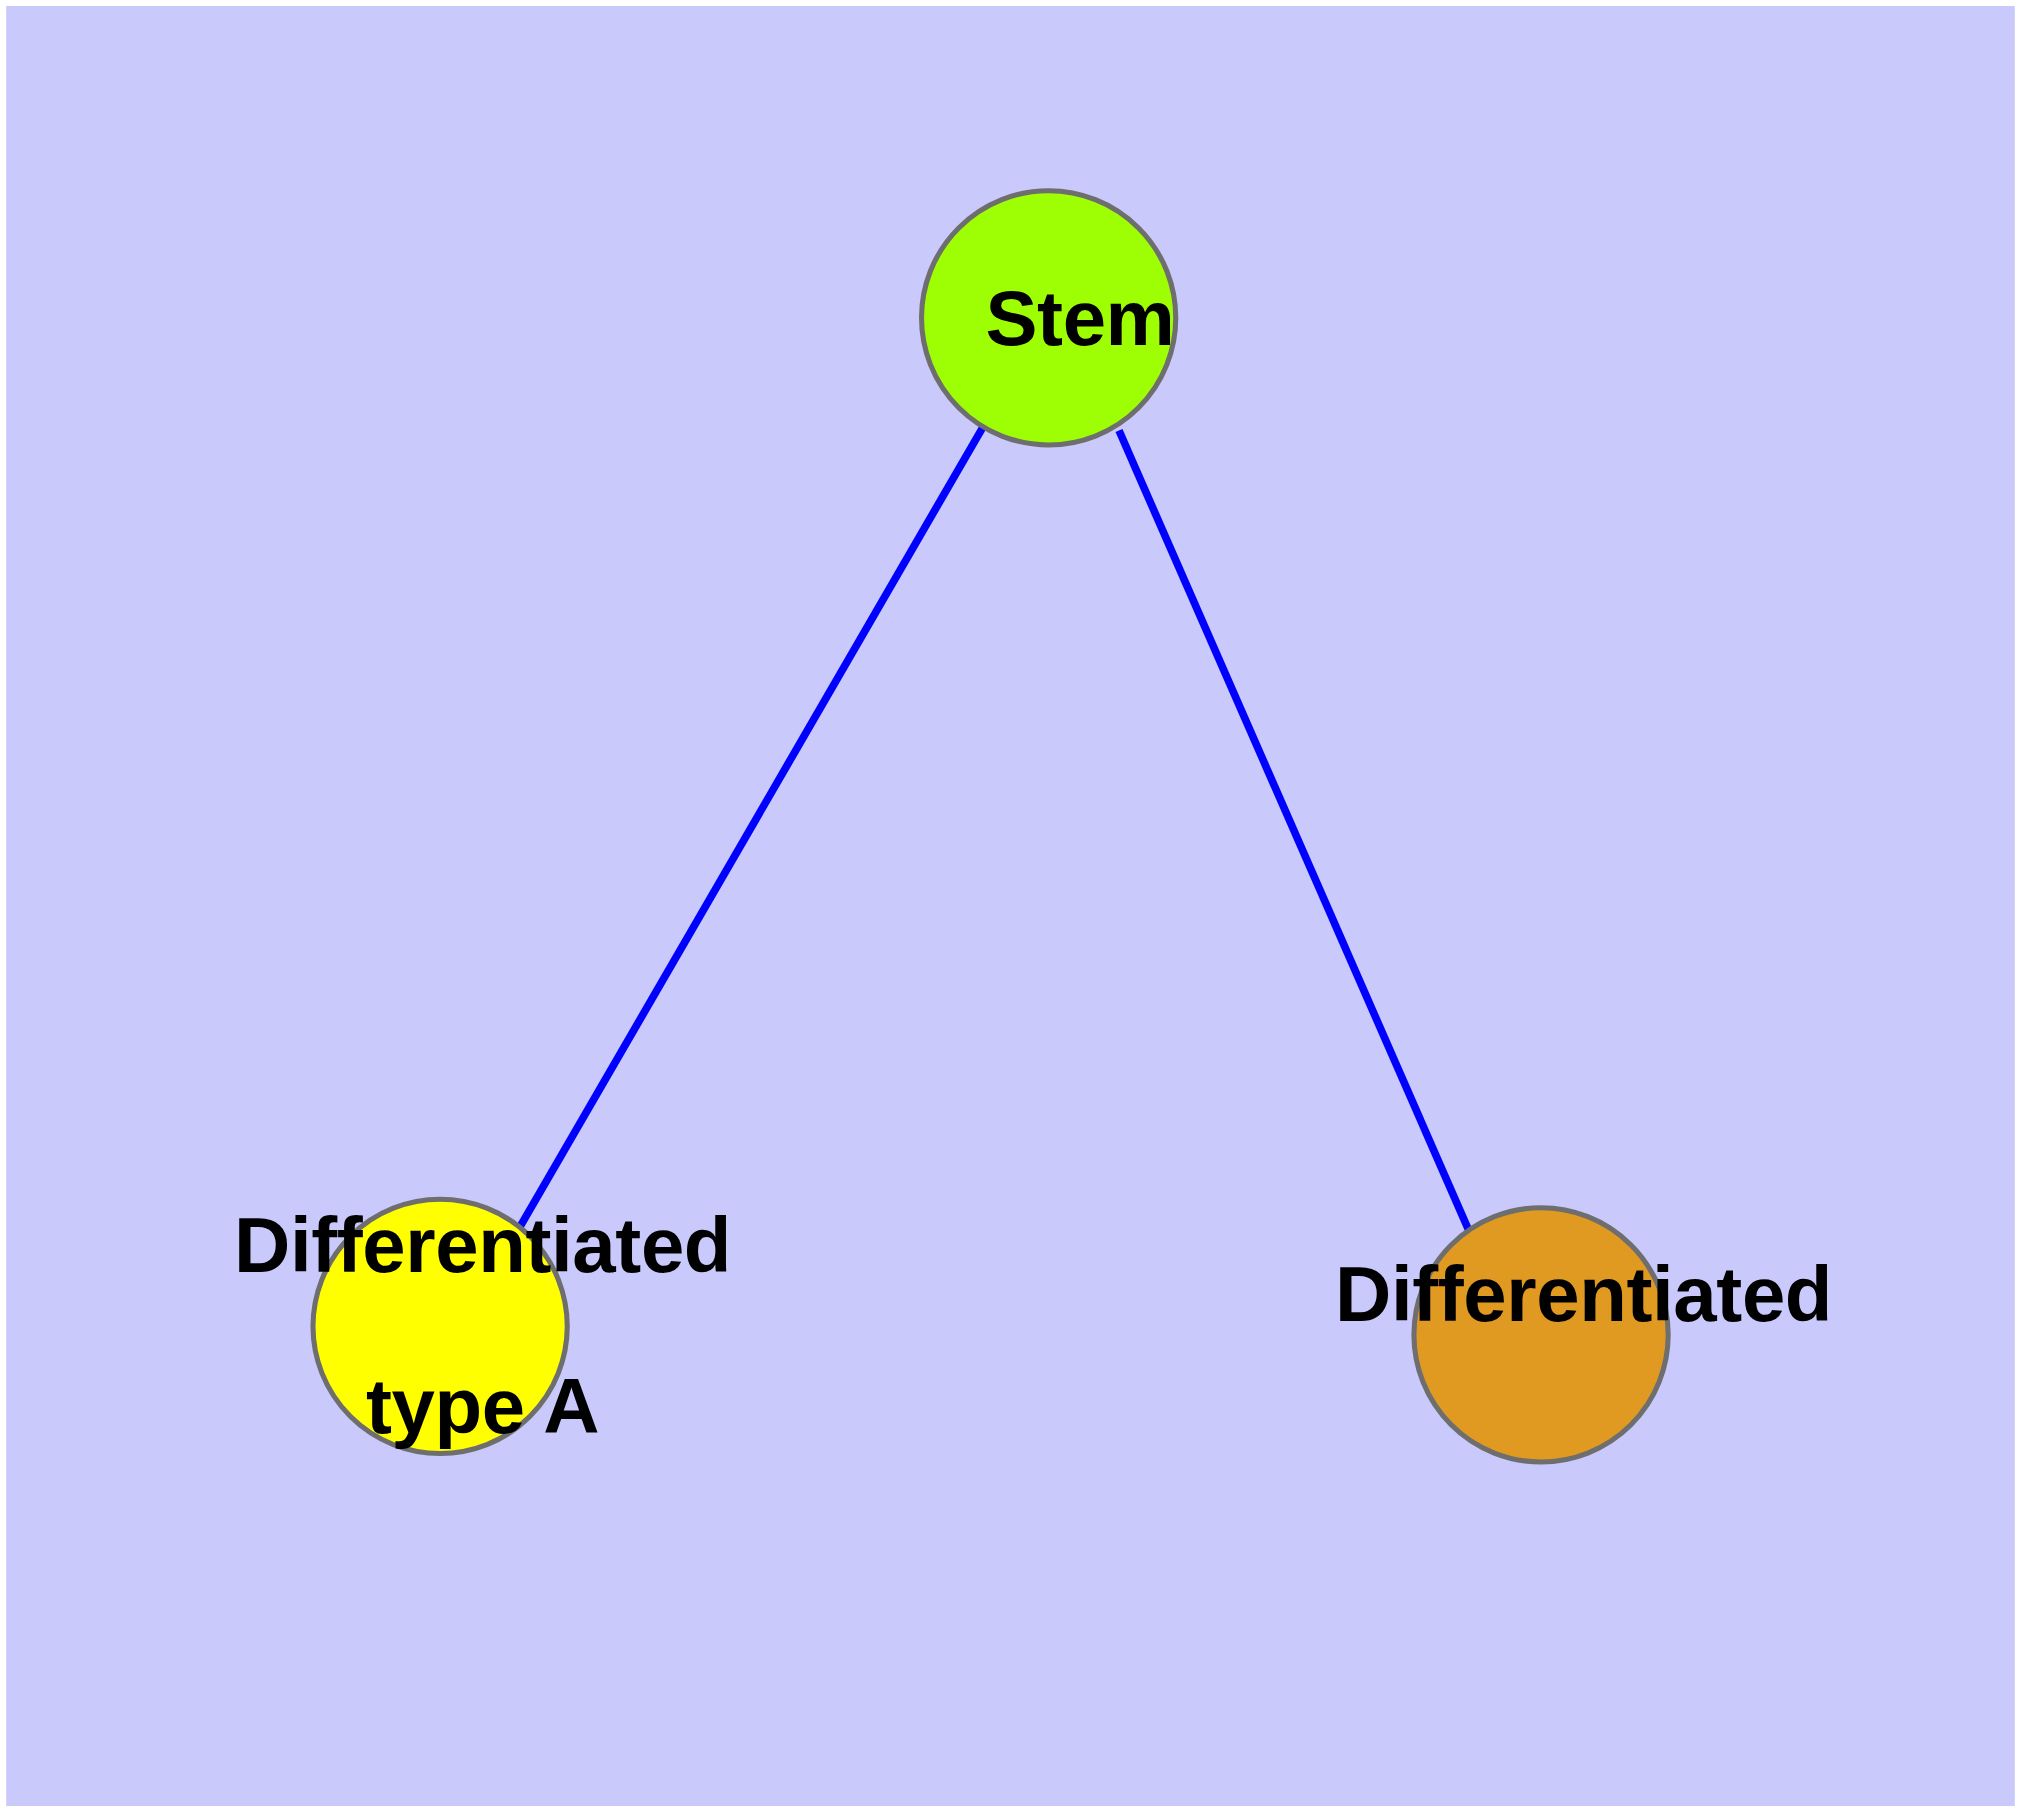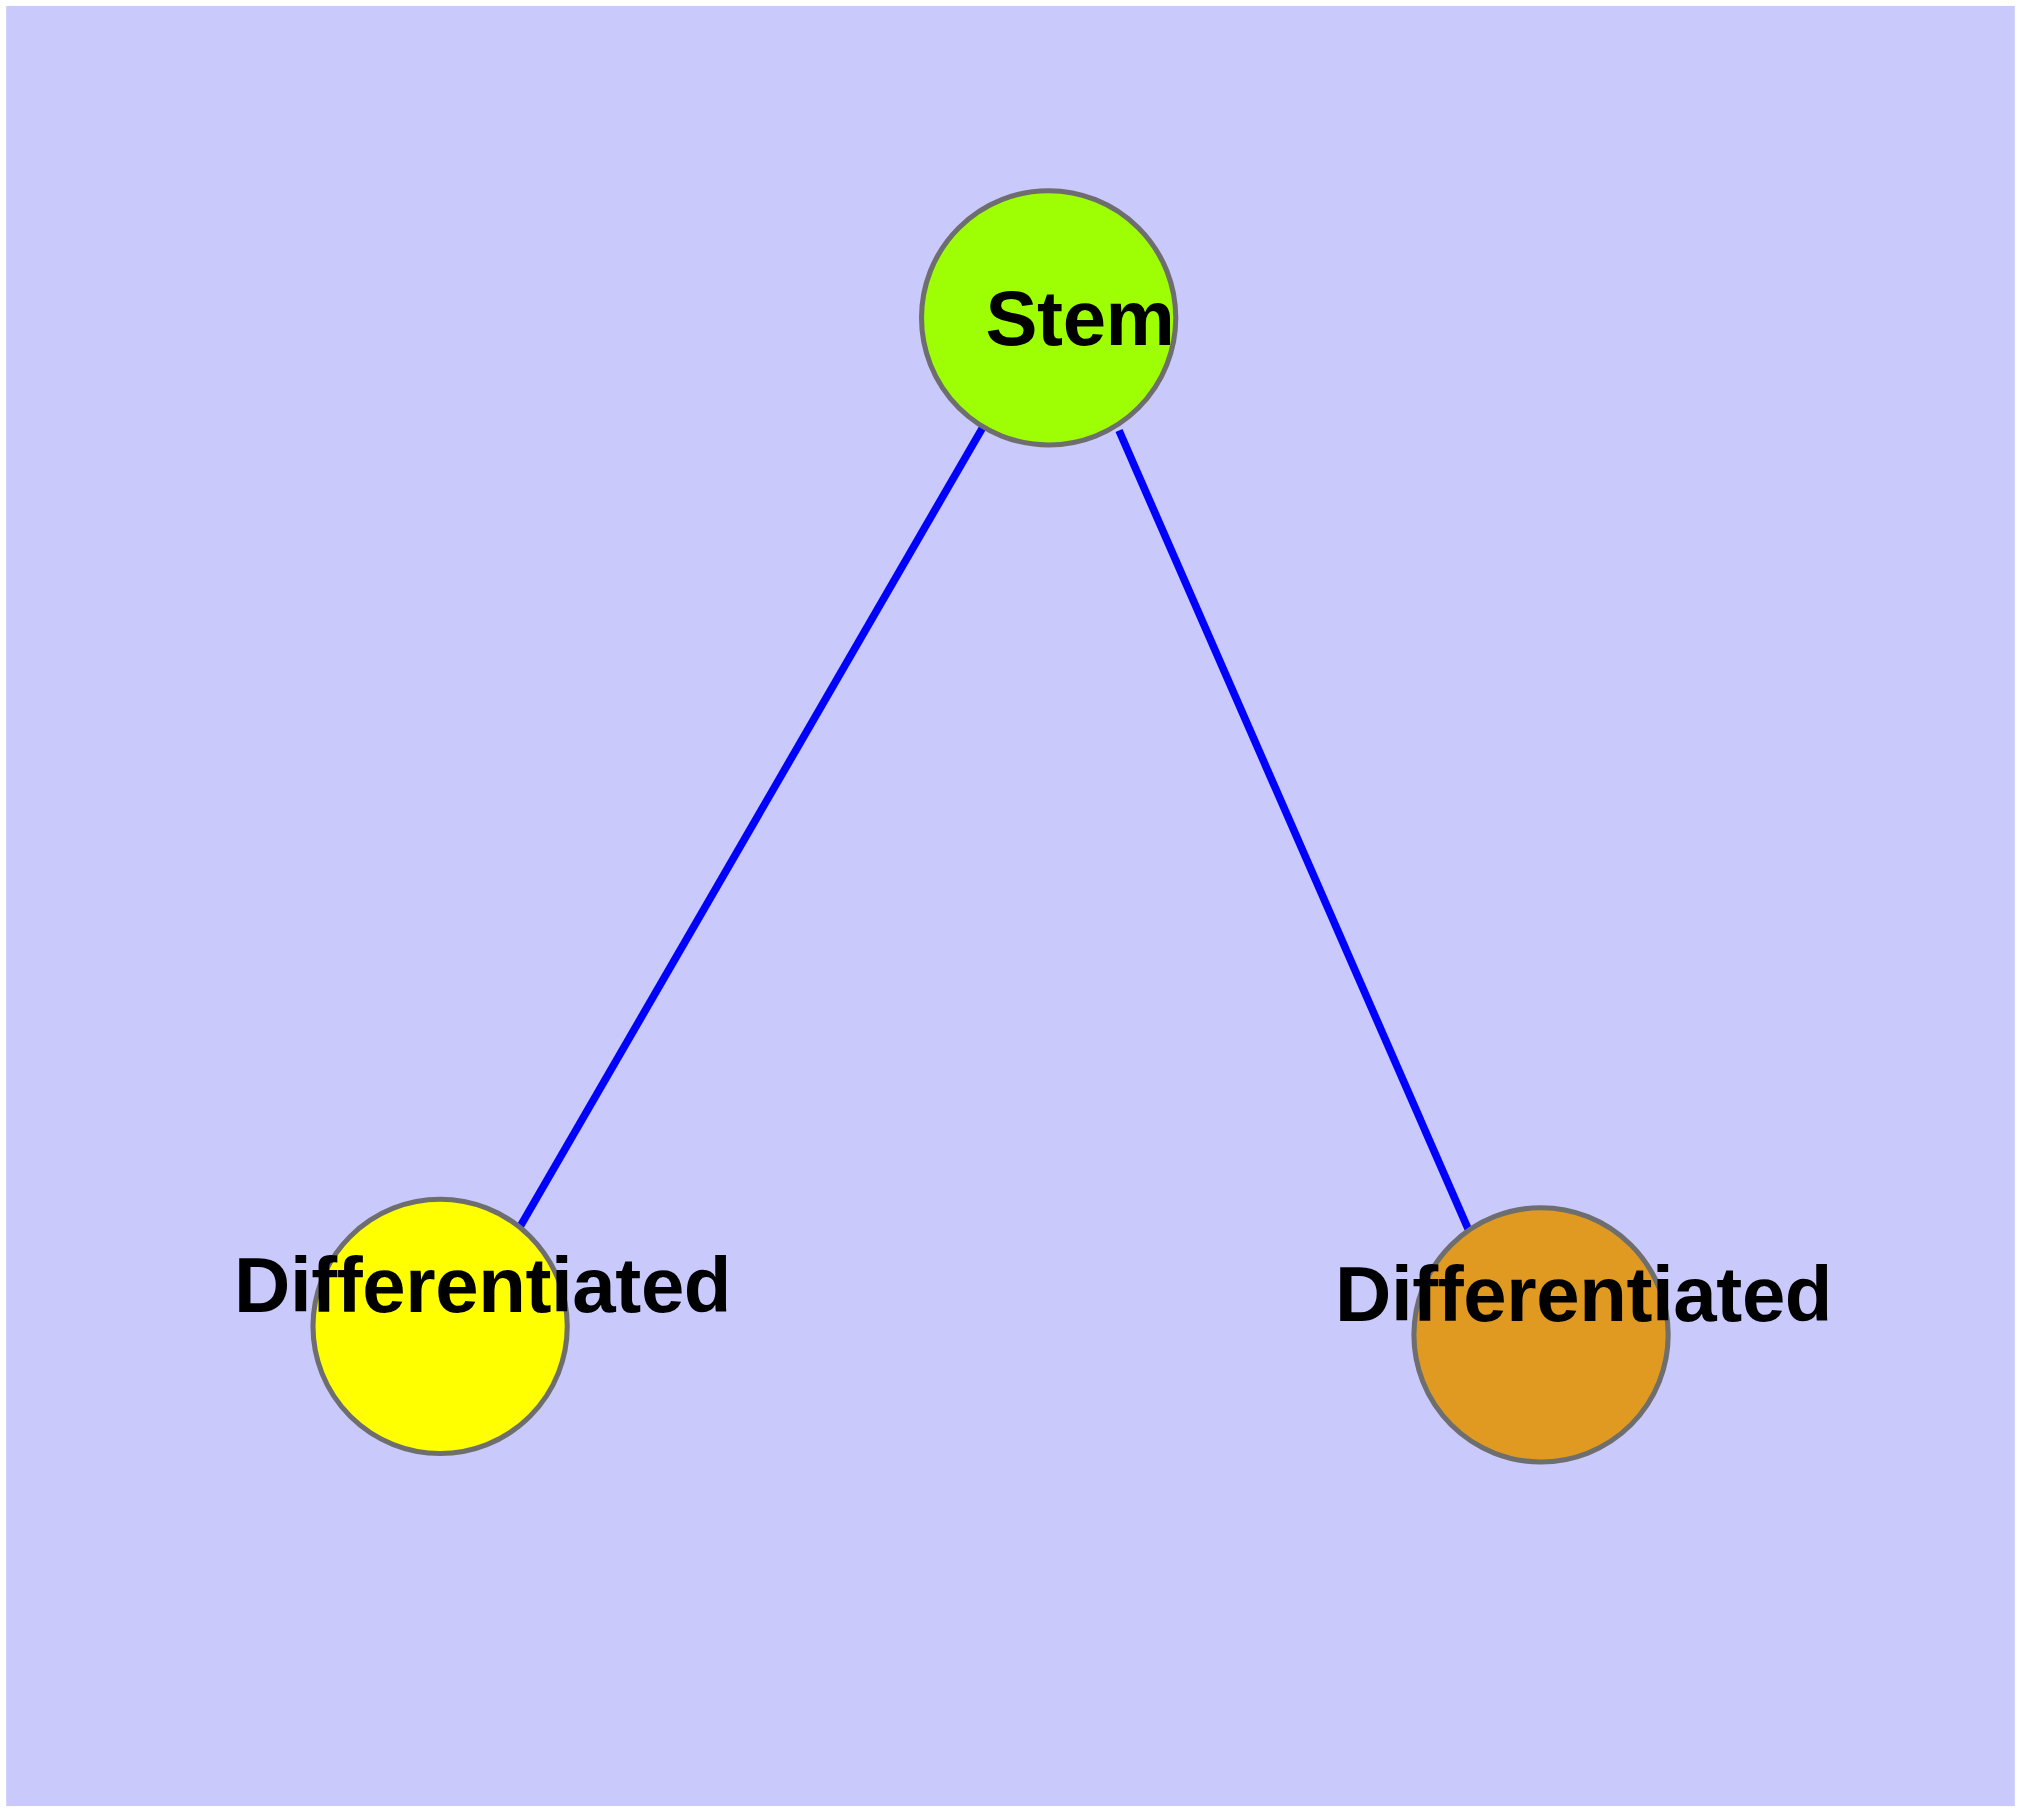--- a/index.html
+++ b/index.html
@@ -58,20 +58,21 @@
       <circle cx="1237" cy="375" r="150" fill="#9eff04" stroke="#6e6e6e" stroke-width="6"></circle>
       <circle cx="519" cy="1565" r="150" fill="#ffff00" stroke="#6e6e6e" stroke-width="6"></circle>
       <circle cx="1818" cy="1575" r="150" fill="#e09a22" stroke="#6e6e6e" stroke-width="6"></circle>
     </g>
   </svg>
 
   <div class="node-label" style="left:1048px; top:318px;margin-left:32px;">Stem</div>
 
   <div class="node-label" style="left:440px; top:1326px;">
     <span>Differentiated</span><br>
+    <span>type A</span>
   </div>
 
   <div class="node-label" style="left:1541px; top:1335px;">
     <span>Differentiated</span><br>
   </div>
 
 </div>
 
 
 </body></html>

